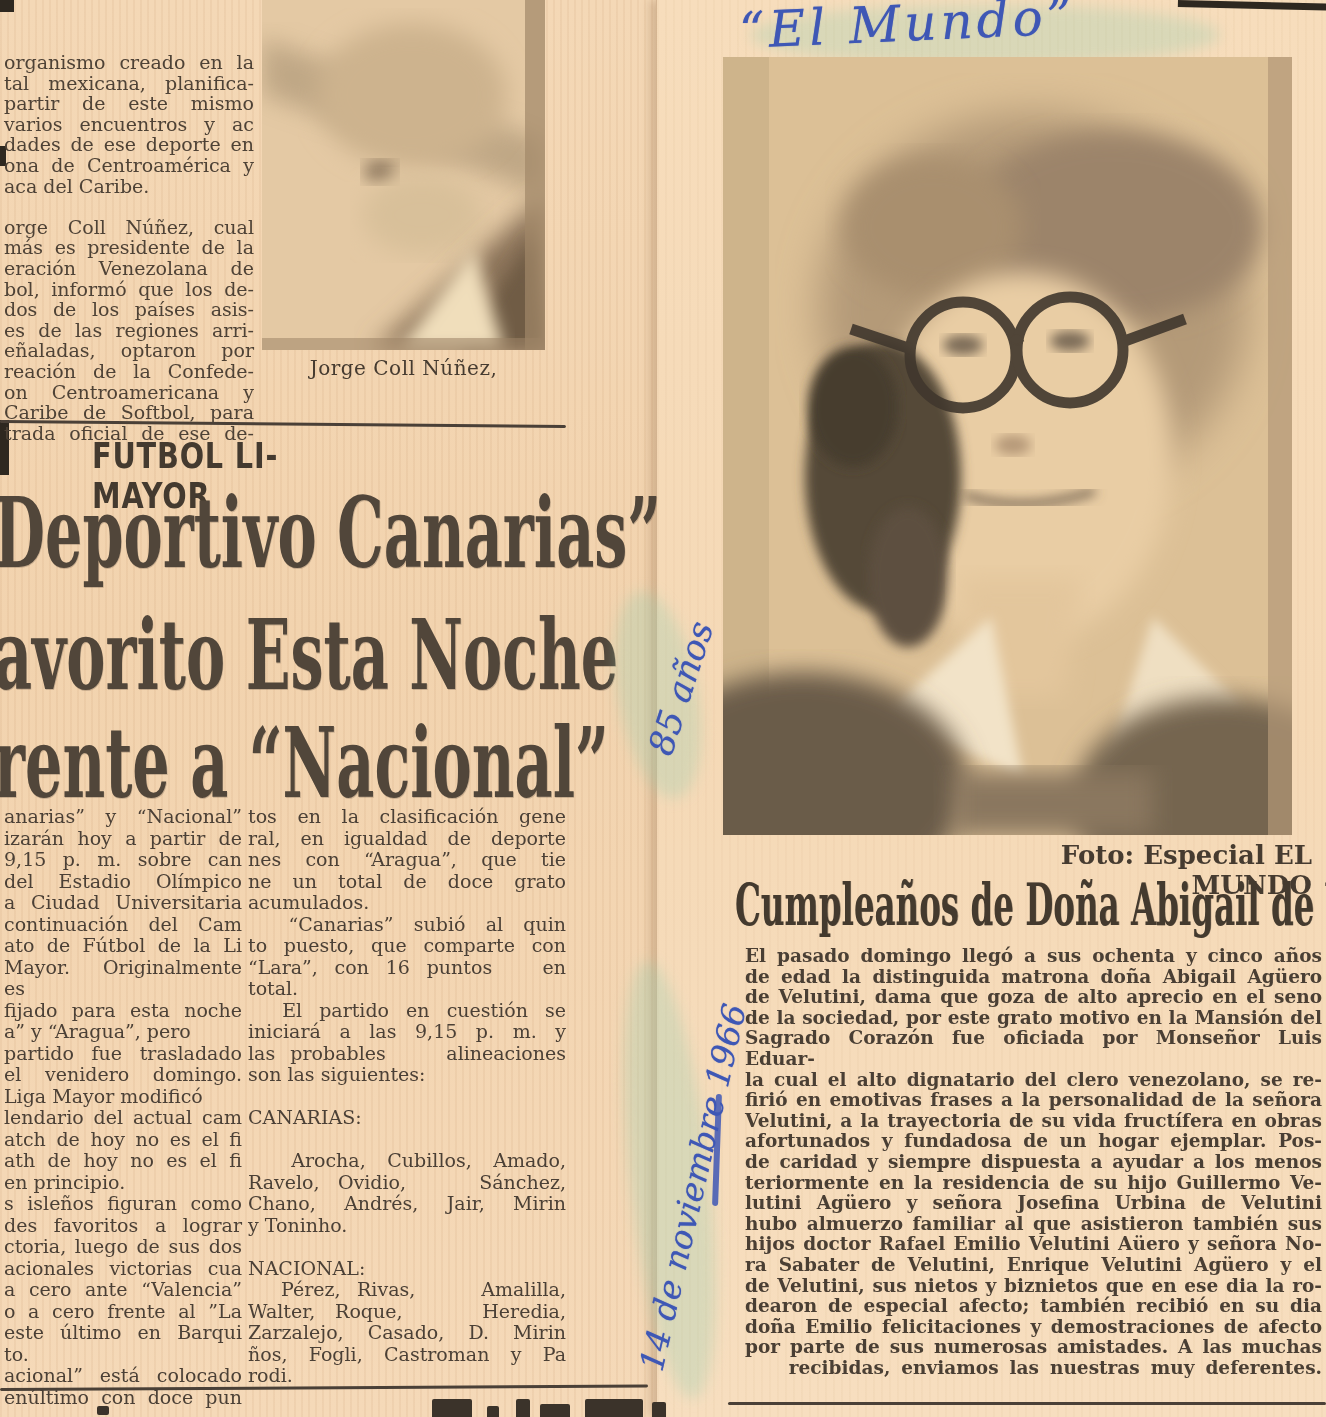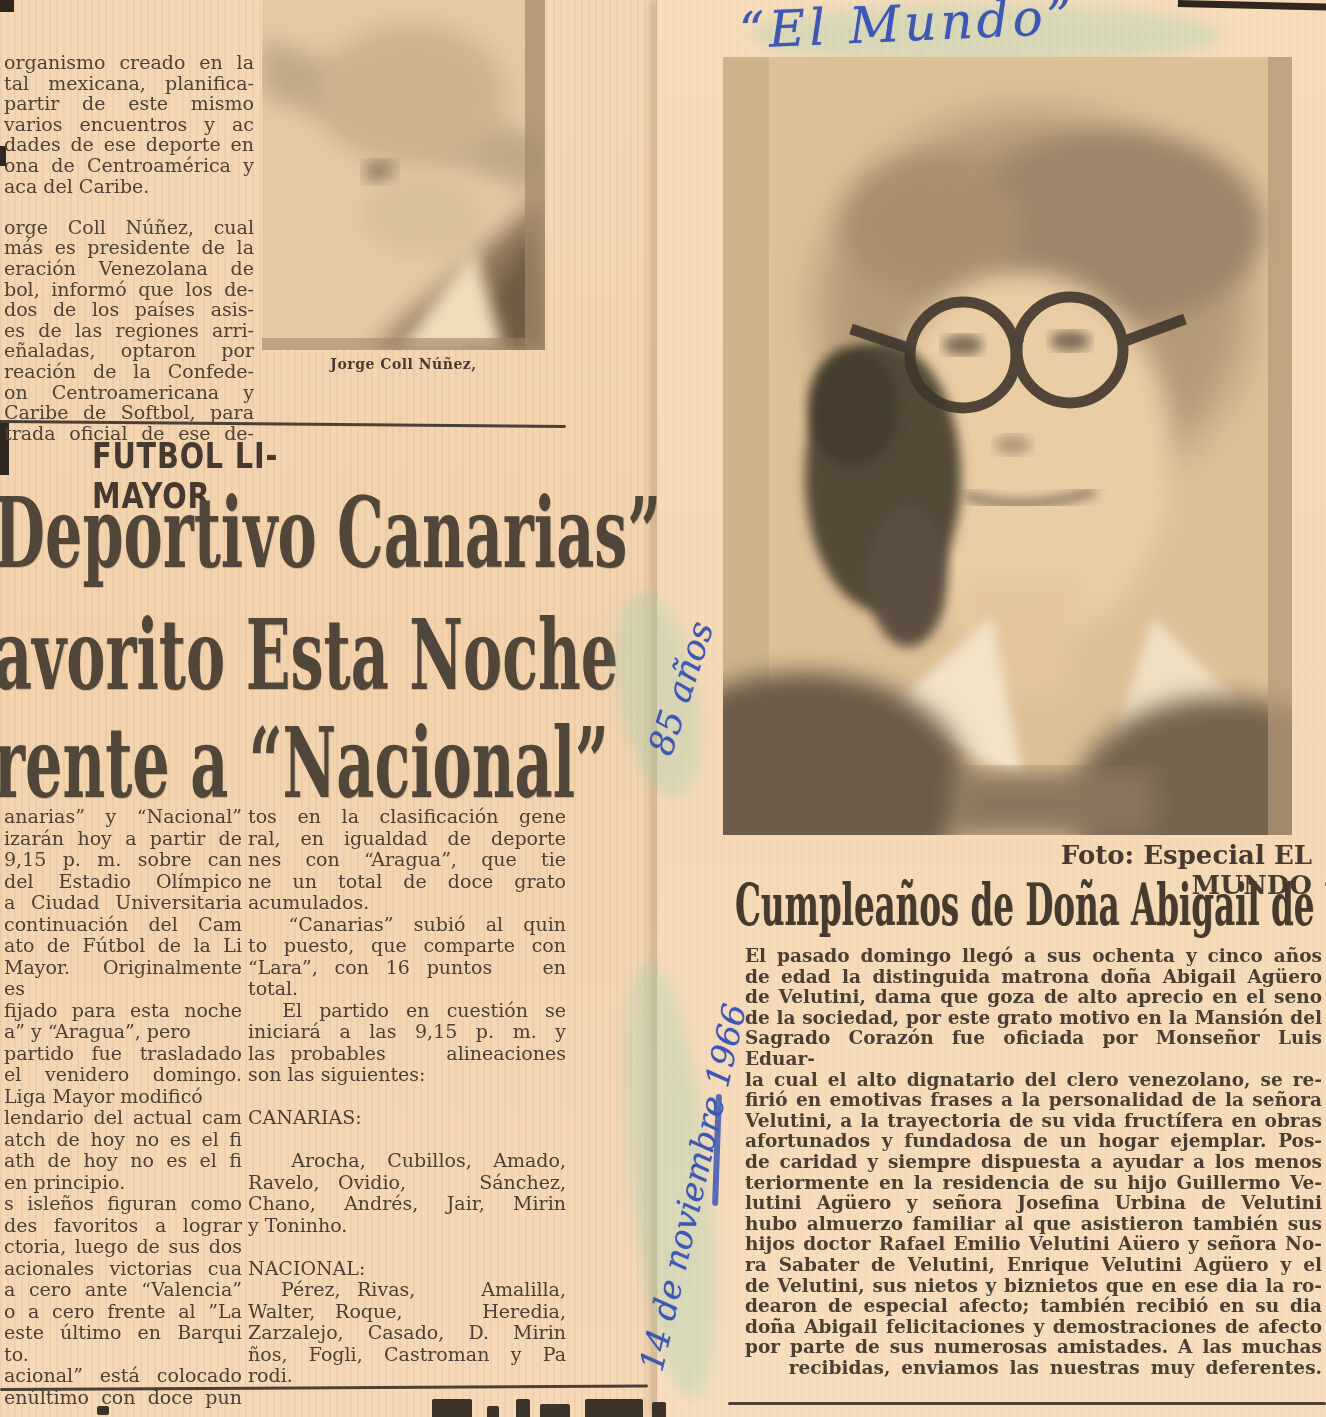--- a/index.html
+++ b/index.html
@@ -26,21 +26,21 @@
   .line{position:relative;white-space:pre-wrap;text-align:justify;text-align-last:justify;}
   .line.short{text-align-last:left;}
   .tcol .line{min-height:20.6px;}
   .col .line{min-height:21.5px;}
   .body-block .line{min-height:20.6px;}
 
   
   .tcol{left:4px;top:8px;width:250px;font-size:19px;line-height:20.6px;color:#4e4236;margin-top:44px;}
   .jorge-photo{left:262px;top:0;width:283px;height:350px;}
   .jorge-caption{left:262px;top:356px;width:283px;text-align:center;
-    font-weight:bold;font-size:14px;color:#463b30;letter-spacing:.5px;}
+    font-weight:normal;font-size:20px;color:#463b30;letter-spacing:.5px;}
   .rule{background:#4a4037;height:3px;border-radius:2px;}
   .rule-1{left:0;top:420px;width:566px;transform:rotate(.5deg);transform-origin:left top;}
   .kicker{left:92px;top:436px;width:340px;font-family:"DejaVu Sans",sans-serif;
     font-weight:bold;font-size:35px;color:#443a2f;transform:scaleX(.82);
     transform-origin:left top;letter-spacing:1px;}
   .hl{left:-6px;width:680px;font-weight:bold;font-size:98px;line-height:1;
     color:#51463a;transform:scaleX(.60);transform-origin:left top;white-space:nowrap;
     text-shadow:1px 1px 0 rgba(80,65,50,.25);}
   .hl1{top:484px;} .hl2{top:606px;} .hl3{top:714px;}
   .col{top:806px;font-size:19px;line-height:21.5px;color:#4b4036;}
@@ -290,20 +290,20 @@
       <div class="line">Velutini, a la trayectoria de su vida fructífera en obras</div>
       <div class="line">afortunados y fundadosa de un hogar ejemplar. Pos-</div>
       <div class="line">de caridad y siempre dispuesta a ayudar a los menos</div>
       <div class="line">teriormente en la residencia de su hijo Guillermo Ve-</div>
       <div class="line">lutini Agüero y señora Josefina Urbina de Velutini</div>
       <div class="line">hubo almuerzo familiar al que asistieron también sus</div>
       <div class="line">hijos doctor Rafael Emilio Velutini Aüero y señora No-</div>
       <div class="line">ra Sabater de Velutini, Enrique Velutini Agüero y el</div>
       <div class="line">de Velutini, sus nietos y biznietos que en ese dia la ro-</div>
       <div class="line">dearon de especial afecto; también recibió en su dia</div>
-      <div class="line">doña Abigail felicitaciones y demostraciones de afecto</div>
+      <div class="line">doña Emilio felicitaciones y demostraciones de afecto</div>
       <div class="line">por parte de sus numerosas amistades. A las muchas</div>
       <div class="line">    recibidas, enviamos las nuestras muy deferentes.</div>
     </div>
 
   <div class="rule rule-3"></div>
 
 </div>
 
 </body></html>

